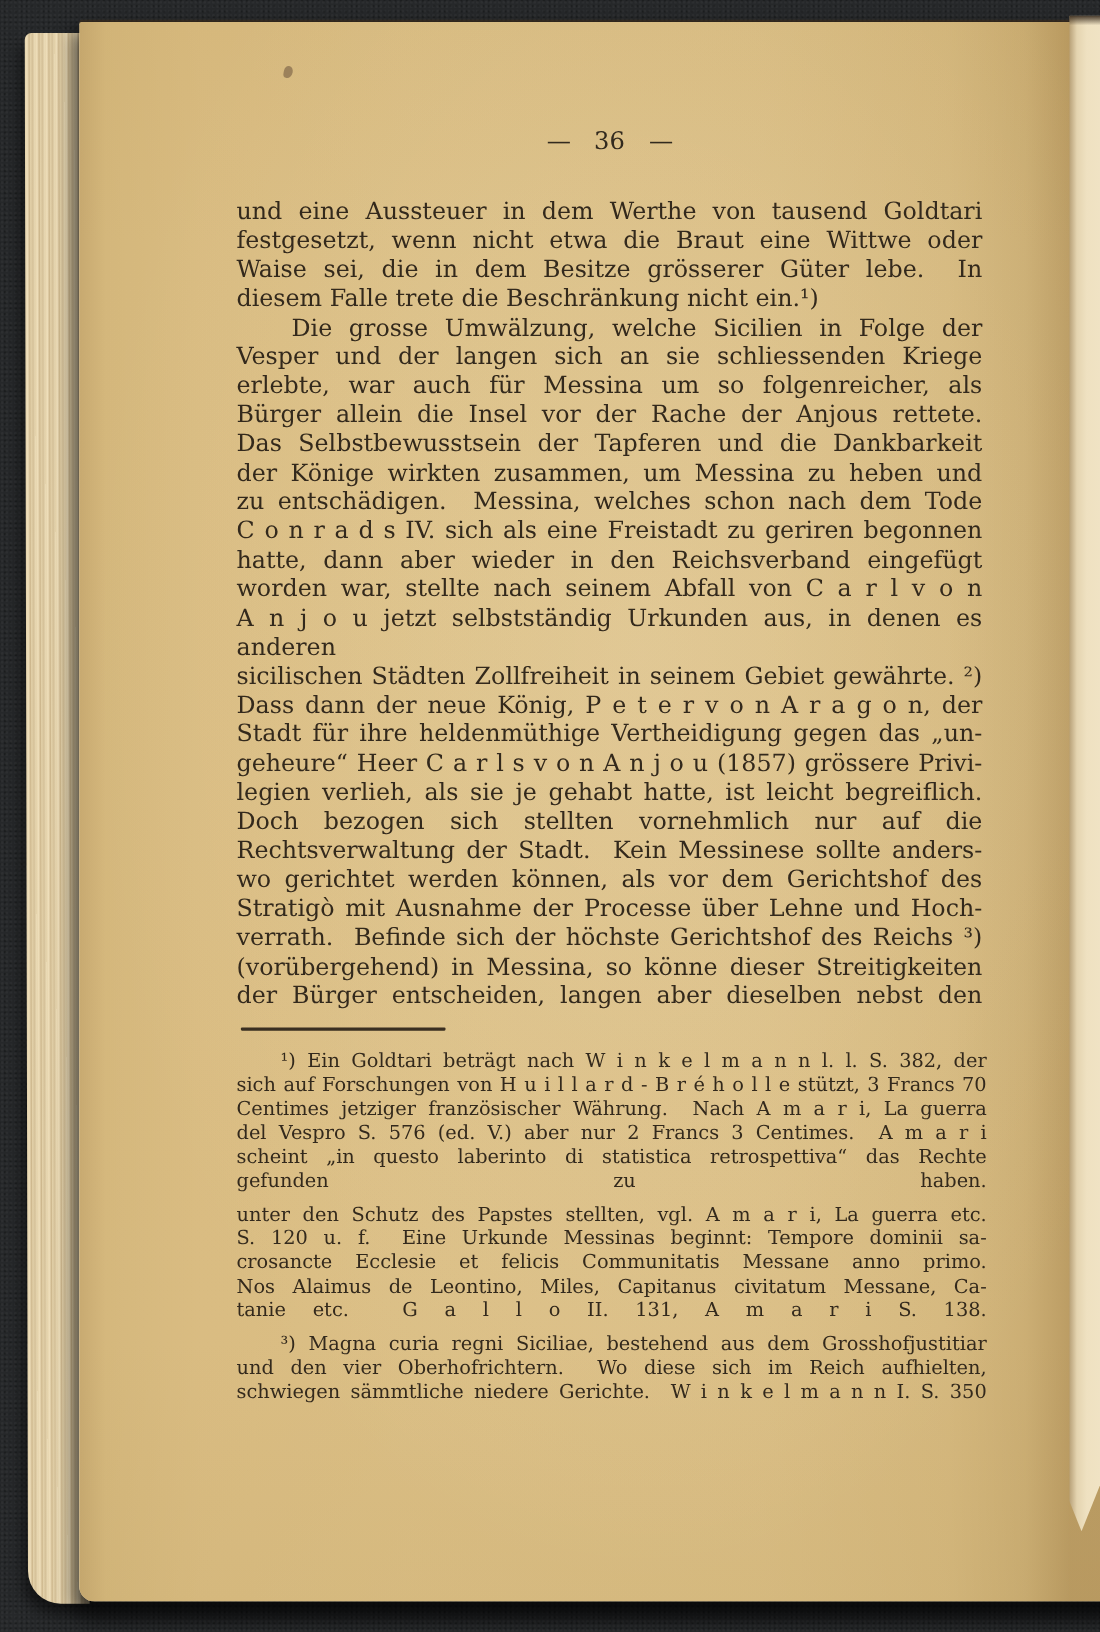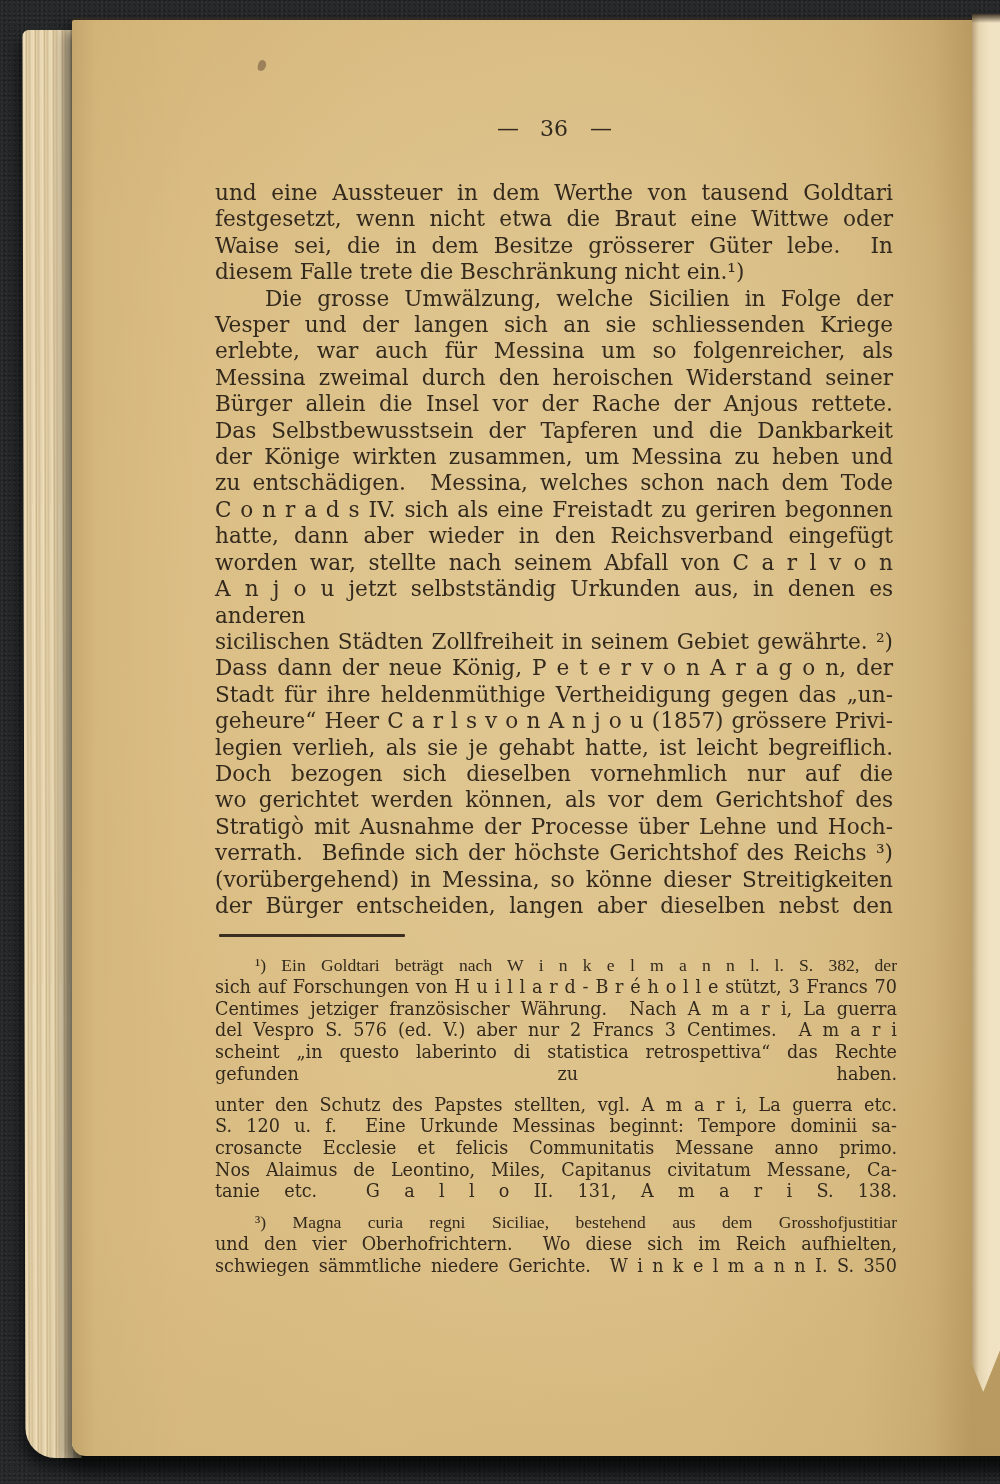--- a/index.html
+++ b/index.html
@@ -67,21 +67,21 @@
   .fn-rule{
     width:186px;height:3px;background:#3a2f21;
     margin:15px 0 18px 4px;border-radius:1px;
   }
   .footnotes{font-size:17.6px;width:682px;}
   .footnote{margin-bottom:9px;}
   .footnote .line{
     line-height:21.7px;
     text-align:justify;text-align-last:justify;
   }
-  .footnote .line.ind{text-indent:40px;font-family:Liberation Serif, serif;}
+  .footnote .line.ind{text-indent:40px;}
 </style>
 </head>
 <body>
 
 <div class="page-stack"></div>
 
 <div class="page">
   <div class="fleck"></div>
   <div class="content">
 
@@ -93,35 +93,35 @@
       <div class="para">
         <div class="line">und eine Aussteuer in dem Werthe von tausend Goldtari</div>
         <div class="line">festgesetzt, wenn nicht etwa die Braut eine Wittwe oder</div>
         <div class="line">Waise sei, die in dem Besitze grösserer Güter lebe.&nbsp; In</div>
         <div class="line short">diesem Falle trete die Beschränkung nicht ein.¹)</div>
       </div>
       <div class="para">
         <div class="line ind">Die grosse Umwälzung, welche Sicilien in Folge der</div>
         <div class="line">Vesper und der langen sich an sie schliessenden Kriege</div>
         <div class="line">erlebte, war auch für Messina um so folgenreicher, als</div>
-        <div class="line">Messina zweimal durch den heroischen Widerstand seiner</div>
         <div class="line">Bürger allein die Insel vor der Rache der Anjous rettete.</div>
         <div class="line">Das Selbstbewusstsein der Tapferen und die Dankbarkeit</div>
         <div class="line">der Könige wirkten zusammen, um Messina zu heben und</div>
         <div class="line">zu entschädigen.&nbsp; Messina, welches schon nach dem Tode</div>
         <div class="line">C o n r a d s IV. sich als eine Freistadt zu geriren begonnen</div>
         <div class="line">hatte, dann aber wieder in den Reichsverband eingefügt</div>
         <div class="line">worden war, stellte nach seinem Abfall von C a r l v o n</div>
         <div class="line">A n j o u jetzt selbstständig Urkunden aus, in denen es anderen</div>
         <div class="line">sicilischen Städten Zollfreiheit in seinem Gebiet gewährte.&nbsp;²)</div>
         <div class="line">Dass dann der neue König, P e t e r v o n A r a g o n, der</div>
         <div class="line">Stadt für ihre heldenmüthige Vertheidigung gegen das „un-</div>
         <div class="line">geheure“ Heer C a r l s v o n A n j o u (1857) grössere Privi-</div>
         <div class="line">legien verlieh, als sie je gehabt hatte, ist leicht begreiflich.</div>
-        <div class="line">Doch bezogen sich dieselben vornehmlich nur auf die</div>
+        <div class="line">Doch bezogen sich stellten vornehmlich nur auf die</div>
+        <div class="line">Rechtsverwaltung der Stadt.&nbsp; Kein Messinese sollte anders-</div>
         <div class="line">wo gerichtet werden können, als vor dem Gerichtshof des</div>
         <div class="line">Stratigò mit Ausnahme der Processe über Lehne und Hoch-</div>
         <div class="line">verrath.&nbsp; Befinde sich der höchste Gerichtshof des Reichs ³)</div>
         <div class="line">(vorübergehend) in Messina, so könne dieser Streitigkeiten</div>
         <div class="line">der Bürger entscheiden, langen aber dieselben nebst den</div>
       </div>
     </div>
 
     <div class="fn-rule"></div>
 

